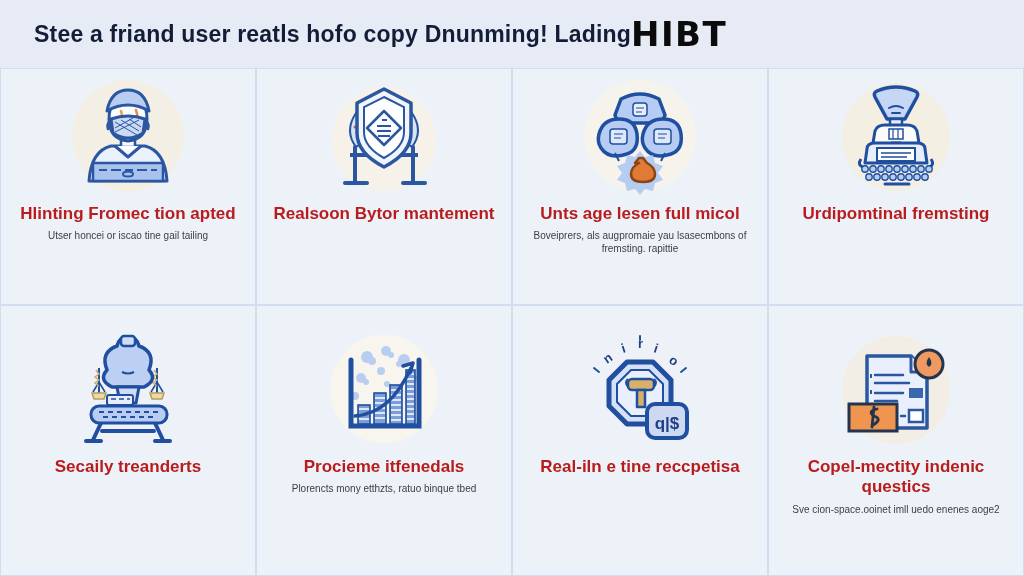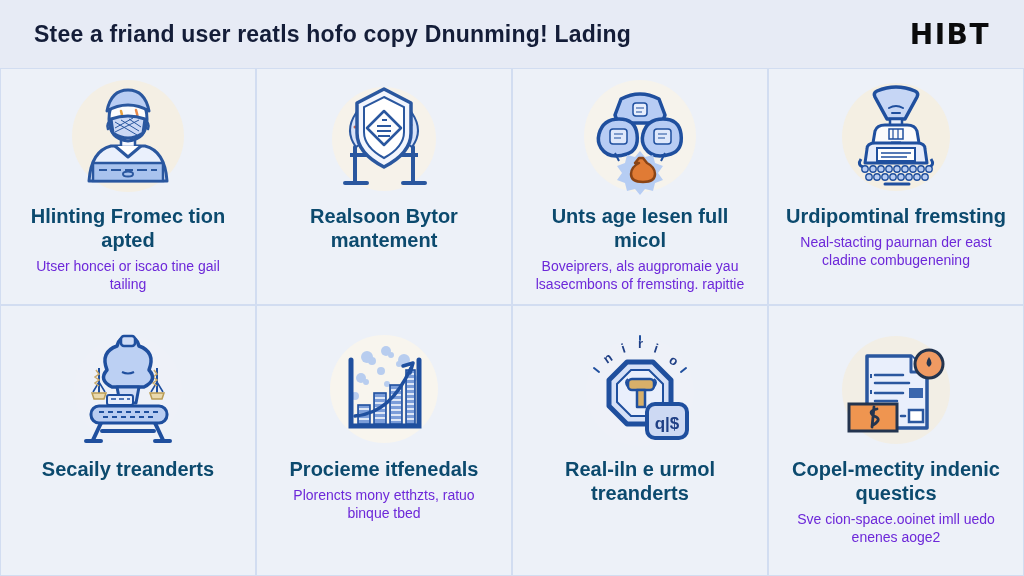--- a/index.html
+++ b/index.html
@@ -3,42 +3,42 @@
 <meta charset="utf-8">
 <style>
   html,body{margin:0;padding:0;}
   body{
     width:1024px;height:576px;overflow:hidden;
     background:#e7ebf5;
     font-family:"Liberation Sans",sans-serif;
     position:relative;
   }
   .header{
-    height:68px;display:flex;align-items:center;justify-content:space-between;
+    height:68px;display:flex;align-items:center;
     padding:0 34px;box-sizing:border-box;
   }
   .title{font-size:23px;font-weight:bold;color:#141d38;letter-spacing:.2px;}
-  .logo{font-size:28px;font-weight:800;color:#0b0b0c;letter-spacing:1.5px;font-family:"DejaVu Sans",sans-serif;}
+  .logo{font-size:34px;font-weight:800;color:#0b0b0c;letter-spacing:1.5px;font-family:"DejaVu Sans",sans-serif;}
   .grid{
     display:grid;
     grid-template-columns:repeat(4,256px);
     grid-template-rows:237px 271px;
   }
   .cell{
     box-sizing:border-box;
     border:1px solid rgba(150,175,225,.30);
     background:rgba(250,251,254,.35);
     display:flex;flex-direction:column;align-items:center;text-align:center;
     padding:8px 14px 0;
   }
   .cell.r2{padding-top:24px;}
   .icon-wrap{width:118px;height:118px;flex:0 0 auto;}
   .icon-wrap svg{display:block;}
-  .card-title{margin-top:9px;font-size:20px;font-weight:bold;color:#0c4a6e;line-height:1.2;}
-  .card-body{margin-top:6px;font-size:14px;color:#6d28d9;line-height:1.27;max-width:218px;}
+  .card-title{margin-top:9px;font-size:17px;font-weight:bold;color:#b91c1c;line-height:1.2;}
+  .card-body{margin-top:6px;font-size:10px;color:#404040;line-height:1.27;max-width:218px;}
 </style>
 </head>
 <body>
 
 <div class="header">
   <div class="title">Stee a friand user reatls hofo copy Dnunming! Lading</div>
   <div class="logo">HIBT</div>
 </div>
 
 <div class="grid">
@@ -140,21 +140,20 @@
             <circle cx="56" cy="100" r="3.2"></circle>
             <circle cx="64" cy="100" r="3.2"></circle>
             <circle cx="72" cy="100" r="3.2"></circle>
             <circle cx="80" cy="100" r="3.2"></circle>
             <circle cx="88" cy="100" r="3.2"></circle>
         </g>
         <path d="M48 107 h24" stroke="#1f4f9e" stroke-width="3" stroke-linecap="round"></path>
       </svg>
     </div>
     <div class="card-title">Urdipomtinal fremsting</div>
-    <div class="card-body">Neal-stacting paurnan der east cladine combugenening</div>
   </div>
 
   <div class="cell r2">
     <div class="icon-wrap">
       <svg width="118" height="118" viewBox="0 0 118 118">
         <circle cx="59" cy="60" r="54" fill="#eef1f8"></circle>
         <path d="M30 38 v26 M88 38 v26" stroke="#1f4f9e" stroke-width="2"></path>
         <path d="M24 62 l6 -10 6 10 M82 62 l6 -10 6 10" fill="none" stroke="#1f4f9e" stroke-width="1.6"></path>
         <path d="M23 63 h14 l-2 6 h-10 Z M81 63 h14 l-2 6 h-10 Z" fill="#ead9ad" stroke="#b99c55" stroke-width="1.5"></path>
         <path d="M27 40 l3 4 -4 3 4 3 -4 3 4 3 M85 40 l3 4 -4 3 4 3 -4 3 4 3" fill="none" stroke="#c9a96a" stroke-width="1.5"></path>
@@ -224,21 +223,21 @@
         <path d="M18 42 l-5 -4 M100 42 l5 -4 M59 10 v-4" stroke="#1f4f9e" stroke-width="2" stroke-linecap="round"></path>
         <polygon points="46,32 72,32 90,50 90,76 72,94 46,94 28,76 28,50" fill="#d6e1f7" stroke="#1f4f9e" stroke-width="5" stroke-linejoin="round"></polygon>
         <polygon points="50,40 68,40 82,54 82,72 68,86 50,86 36,72 36,54" fill="#e9effc" stroke="#1f4f9e" stroke-width="2"></polygon>
         <rect x="47" y="49" width="26" height="11" rx="4" fill="#d9b069" stroke="#1f4f9e" stroke-width="2.5"></rect>
         <path d="M47 49 q-4 3 0 8 M73 49 q4 3 0 8" fill="none" stroke="#1f4f9e" stroke-width="2"></path>
         <path d="M56 60 h8 v17 h-8 Z" fill="#d9b069" stroke="#1f4f9e" stroke-width="2.5" stroke-linejoin="round"></path>
         <rect x="66" y="74" width="40" height="34" rx="8" fill="#cdd9f3" stroke="#1f4f9e" stroke-width="4"></rect>
         <text x="86" y="99" text-anchor="middle" font-size="17" font-weight="bold" fill="#1f3f85">q|$</text>
       </svg>
     </div>
-    <div class="card-title">Real-iln e urmol treanderts</div>
+    <div class="card-title">Real-iln e tine reccpetisa</div>
   </div>
 
   <div class="cell r2">
     <div class="icon-wrap">
       <svg width="118" height="118" viewBox="0 0 118 118">
         <circle cx="59" cy="60" r="54" fill="#f2eee5"></circle>
         <path d="M30 26 h44 l16 16 v56 h-60 Z" fill="#e9effc" stroke="#2a579f" stroke-width="3.5" stroke-linejoin="round"></path>
         <path d="M74 26 v16 h16" fill="#ffffff" stroke="#2a579f" stroke-width="3" stroke-linejoin="round"></path>
         <path d="M38 45 h28 M38 53 h34" stroke="#2a579f" stroke-width="2.5" stroke-linecap="round"></path>
         <path d="M34 44 v4 M34 60 v4" stroke="#2a579f" stroke-width="2"></path>

